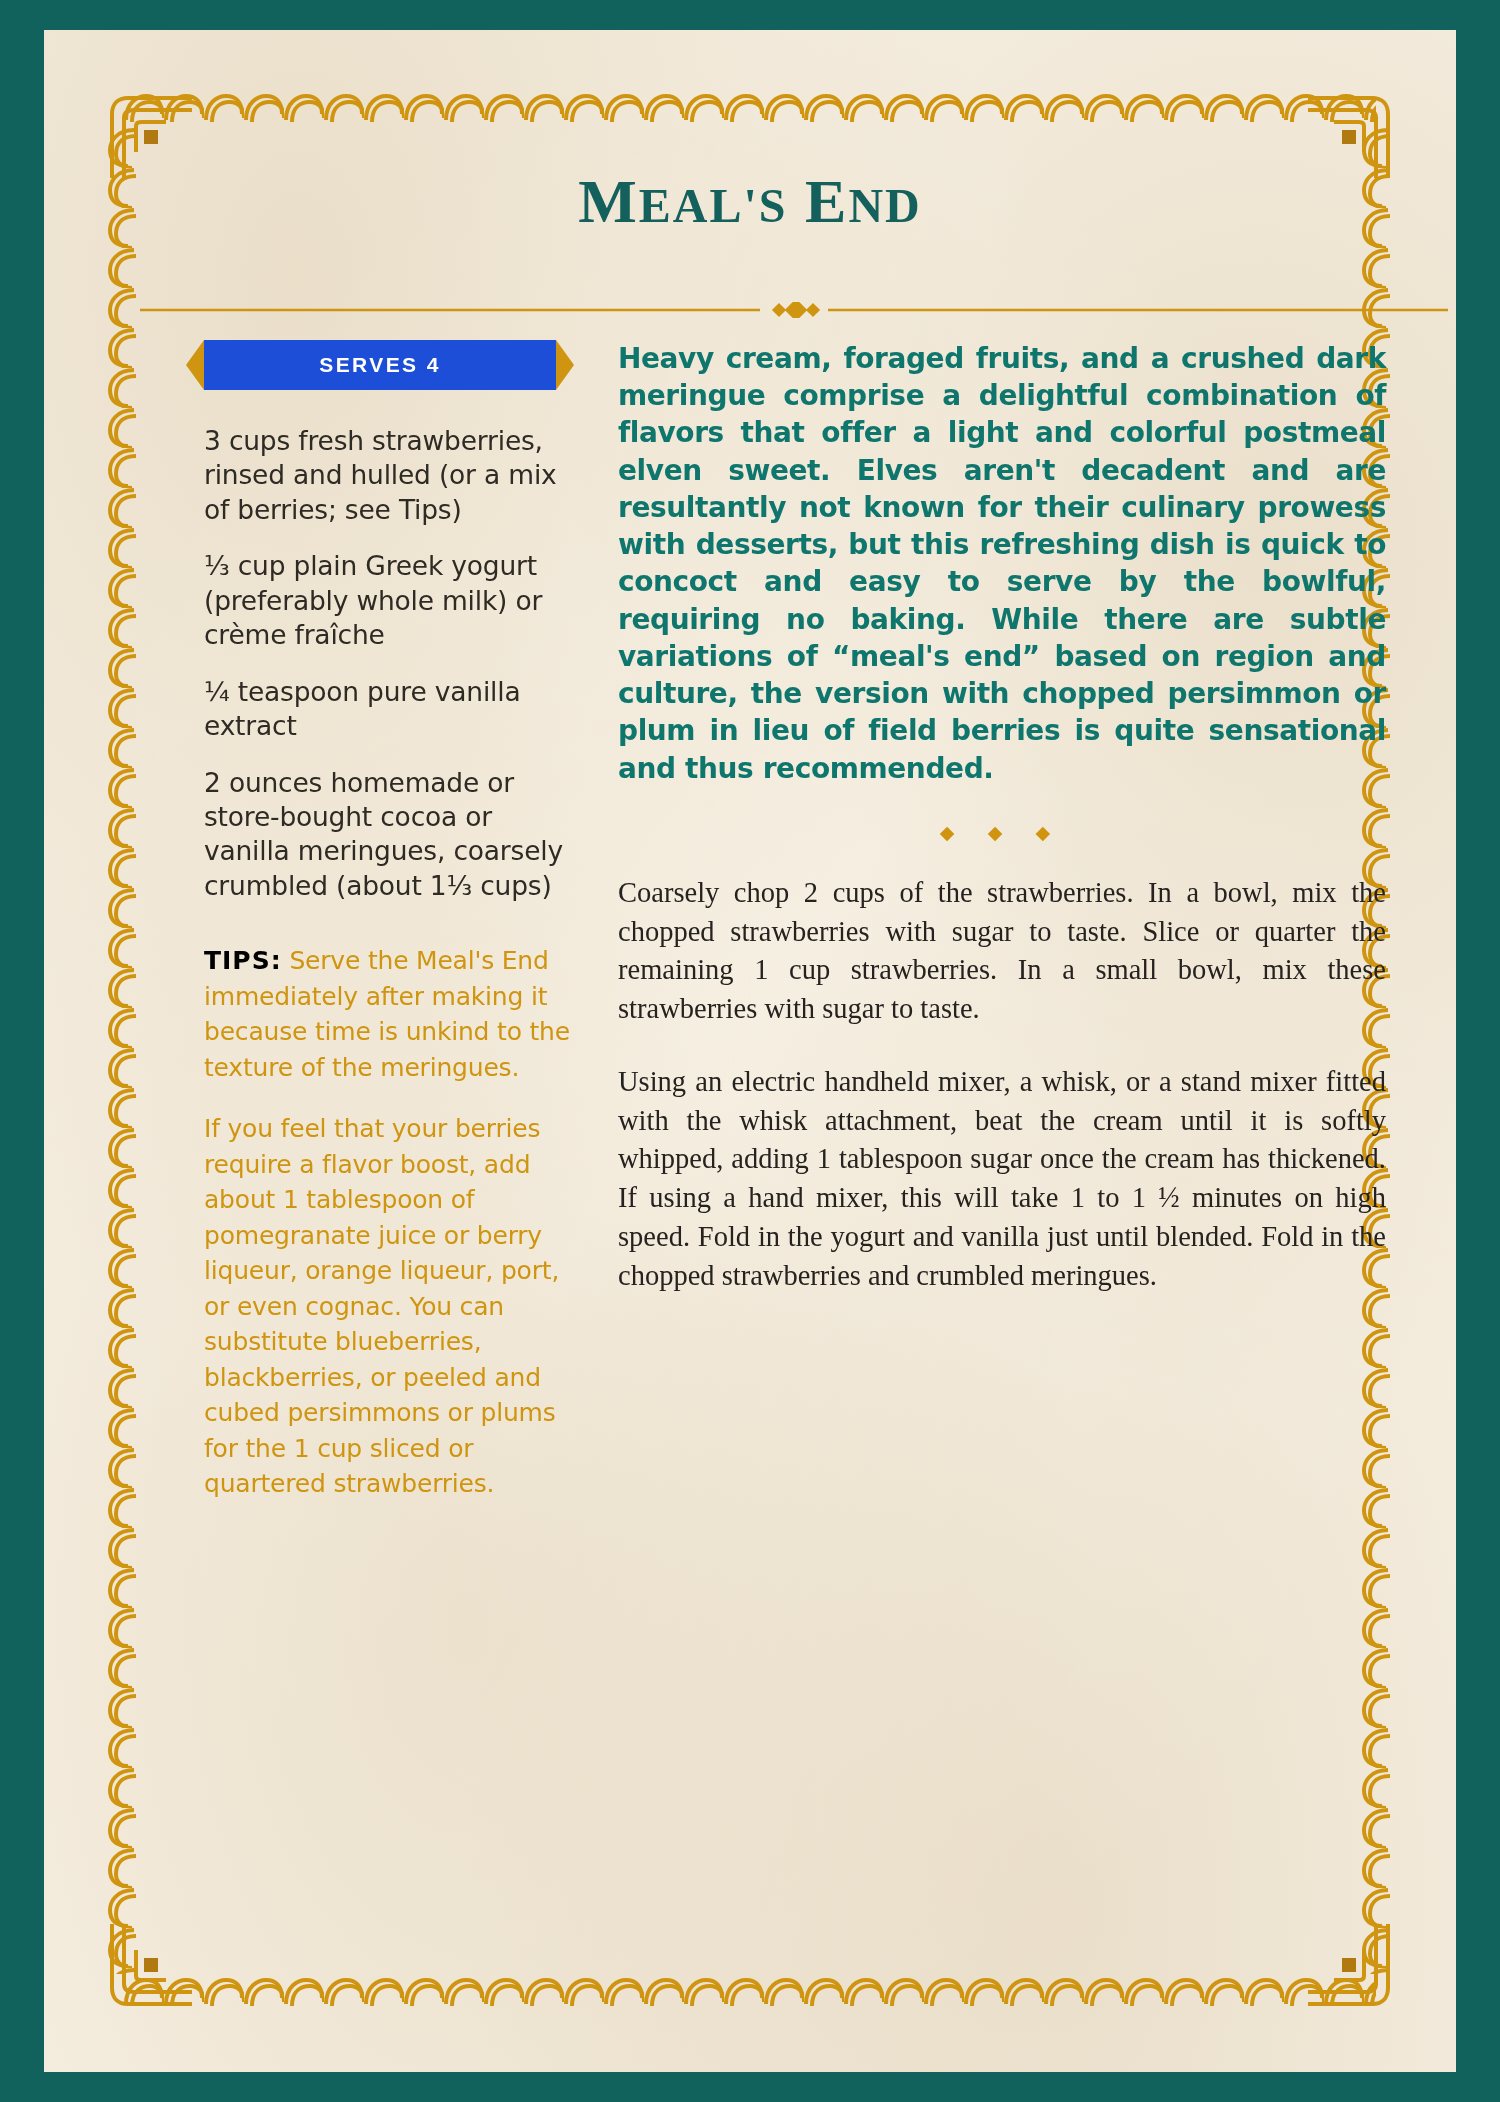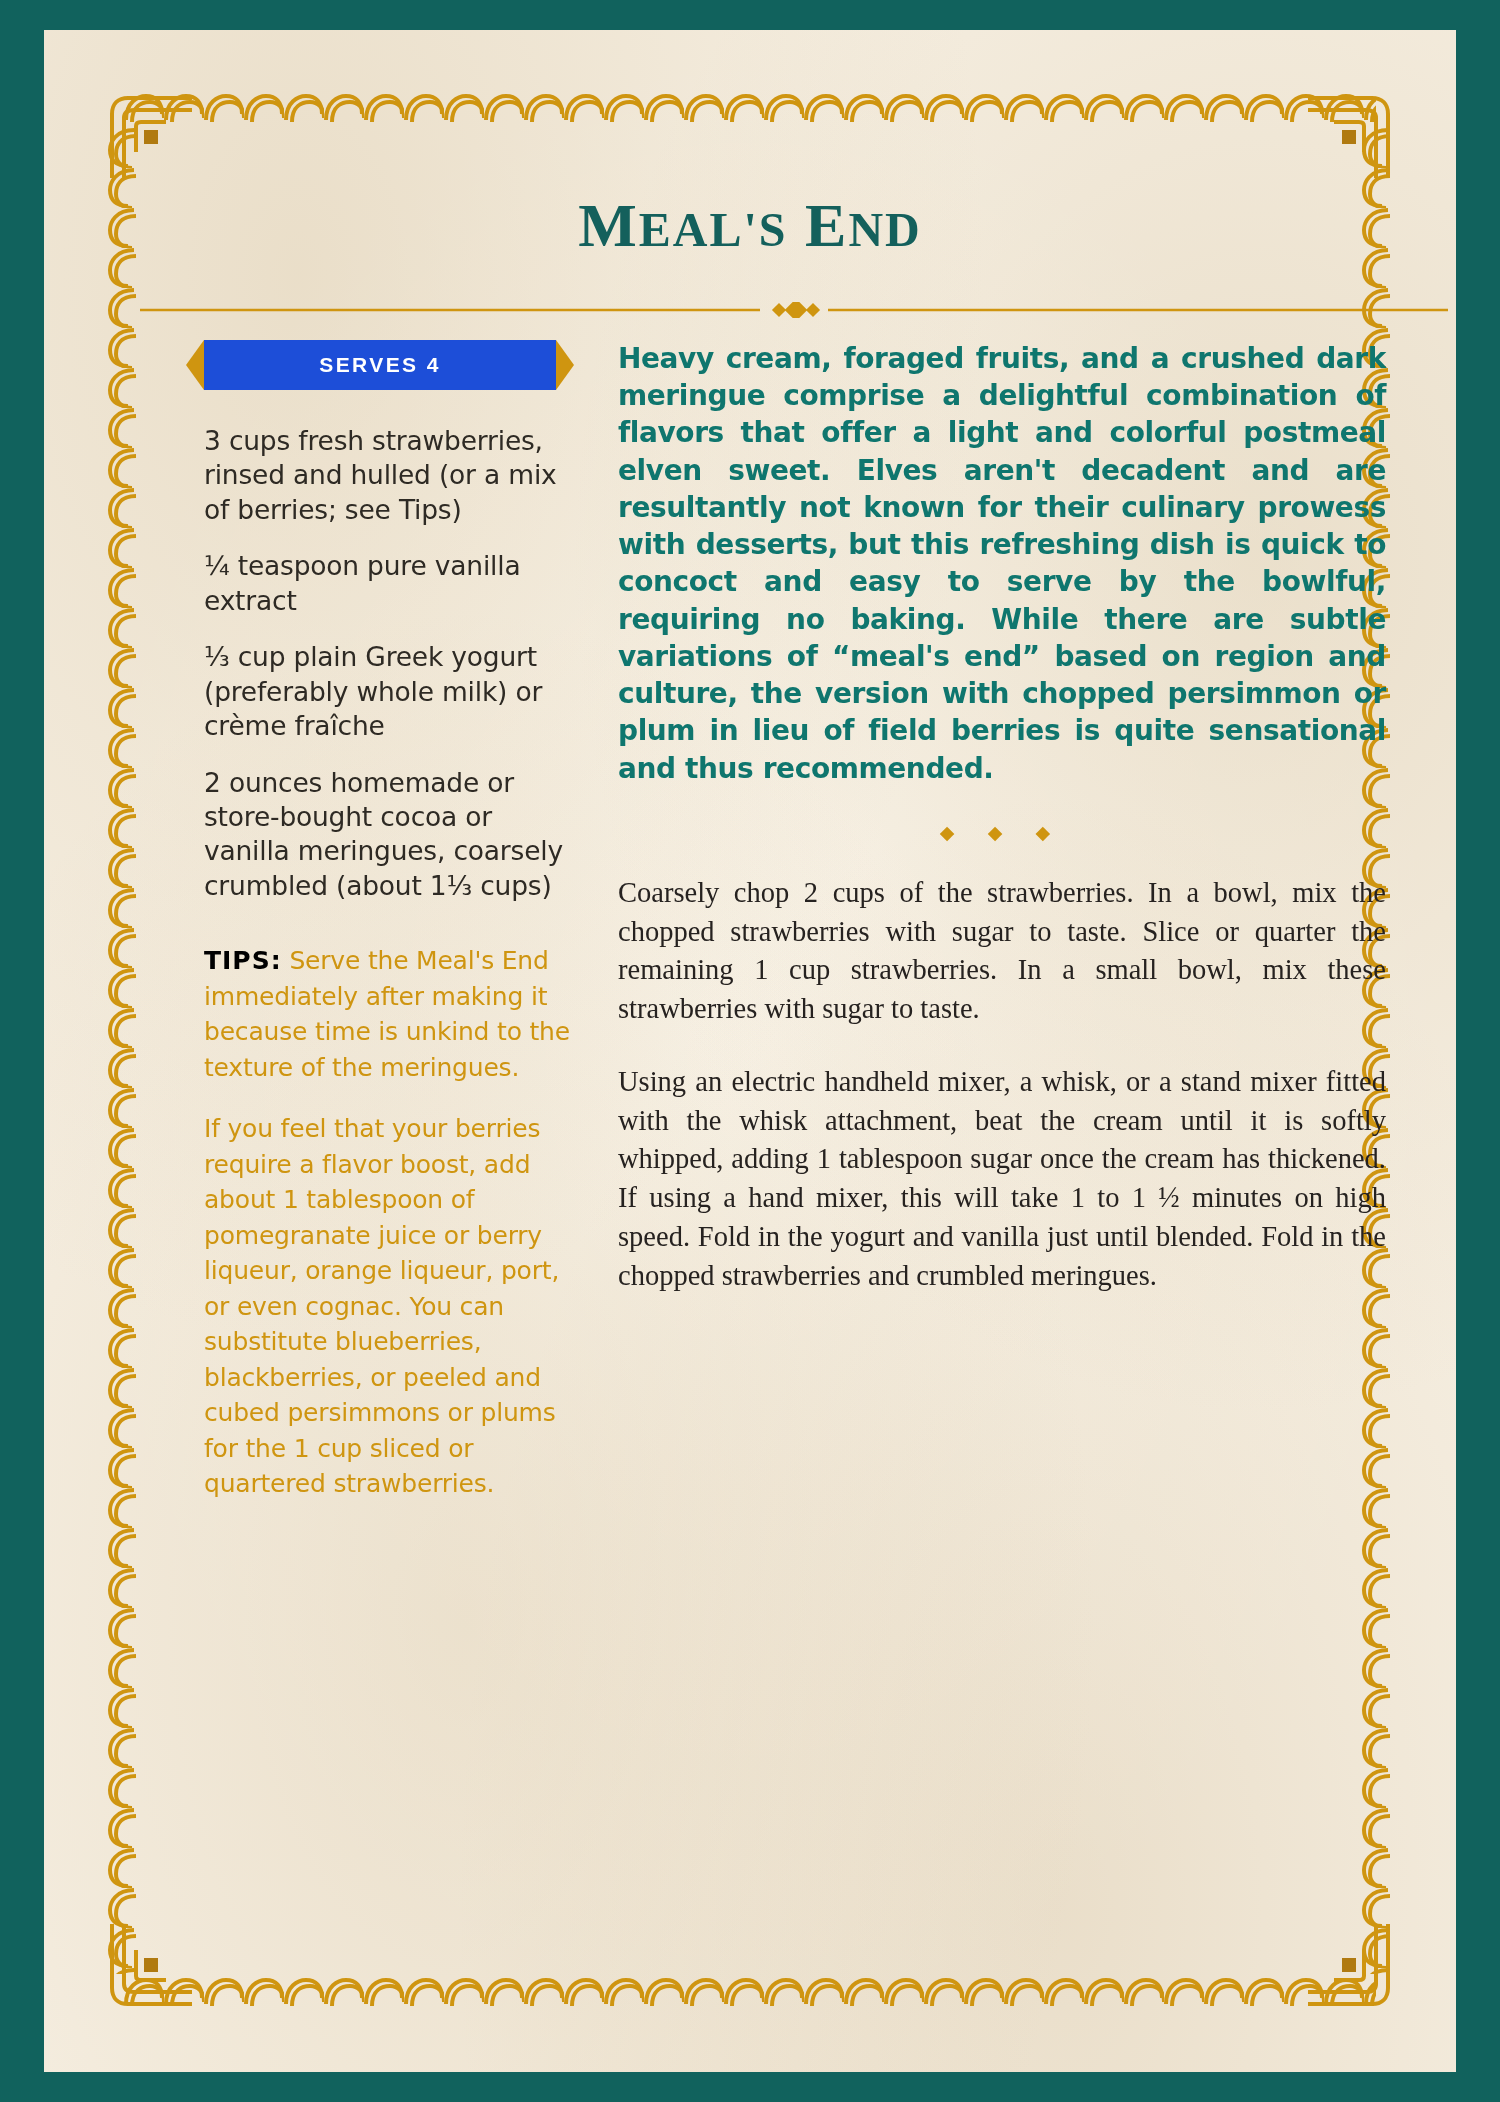--- a/index.html
+++ b/index.html
@@ -66,21 +66,20 @@
   .title {
     position: absolute;
     left: 0; right: 0;
     top: 136px;
     text-align: center;
     font-family: "Liberation Serif", serif;
     font-size: 62px;
     font-weight: bold;
     letter-spacing: 2px;
     color: #14605c;
-    margin-top: 24px;
   }
   .title .small { font-size: 48px; }
 
   .rule-wrap {
     position: absolute;
     left: 96px; top: 272px; width: 1308px; height: 16px;
   }
 
   
   .cols {
@@ -271,22 +270,22 @@
     </div>
 
     <div class="cols">
 
       <div class="col-left">
         <div class="serves">
           <span>SERVES 4</span>
         </div>
 
         <div class="ingredient">3 cups fresh strawberries, rinsed and hulled (or a mix of berries; see Tips)</div>
+        <div class="ingredient">⅓ cup plain Greek yogurt (preferably whole milk) or crème fraîche</div>
         <div class="ingredient">¼ teaspoon pure vanilla extract</div>
-        <div class="ingredient">⅓ cup plain Greek yogurt (preferably whole milk) or crème fraîche</div>
         <div class="ingredient">2 ounces homemade or store-bought cocoa or vanilla meringues, coarsely crumbled (about 1⅓ cups)</div>
 
         <div class="tips">
           <p><b>TIPS:</b>
             <span>Serve the Meal's End immediately after making it because time is unkind to the texture of the meringues.</span>
           </p>
           <p>If you feel that your berries require a flavor boost, add about 1 tablespoon of pomegranate juice or berry liqueur, orange liqueur, port, or even cognac. You can substitute blueberries, blackberries, or peeled and cubed persimmons or plums for the 1 cup sliced or quartered strawberries.</p>
         </div>
       </div>
 

